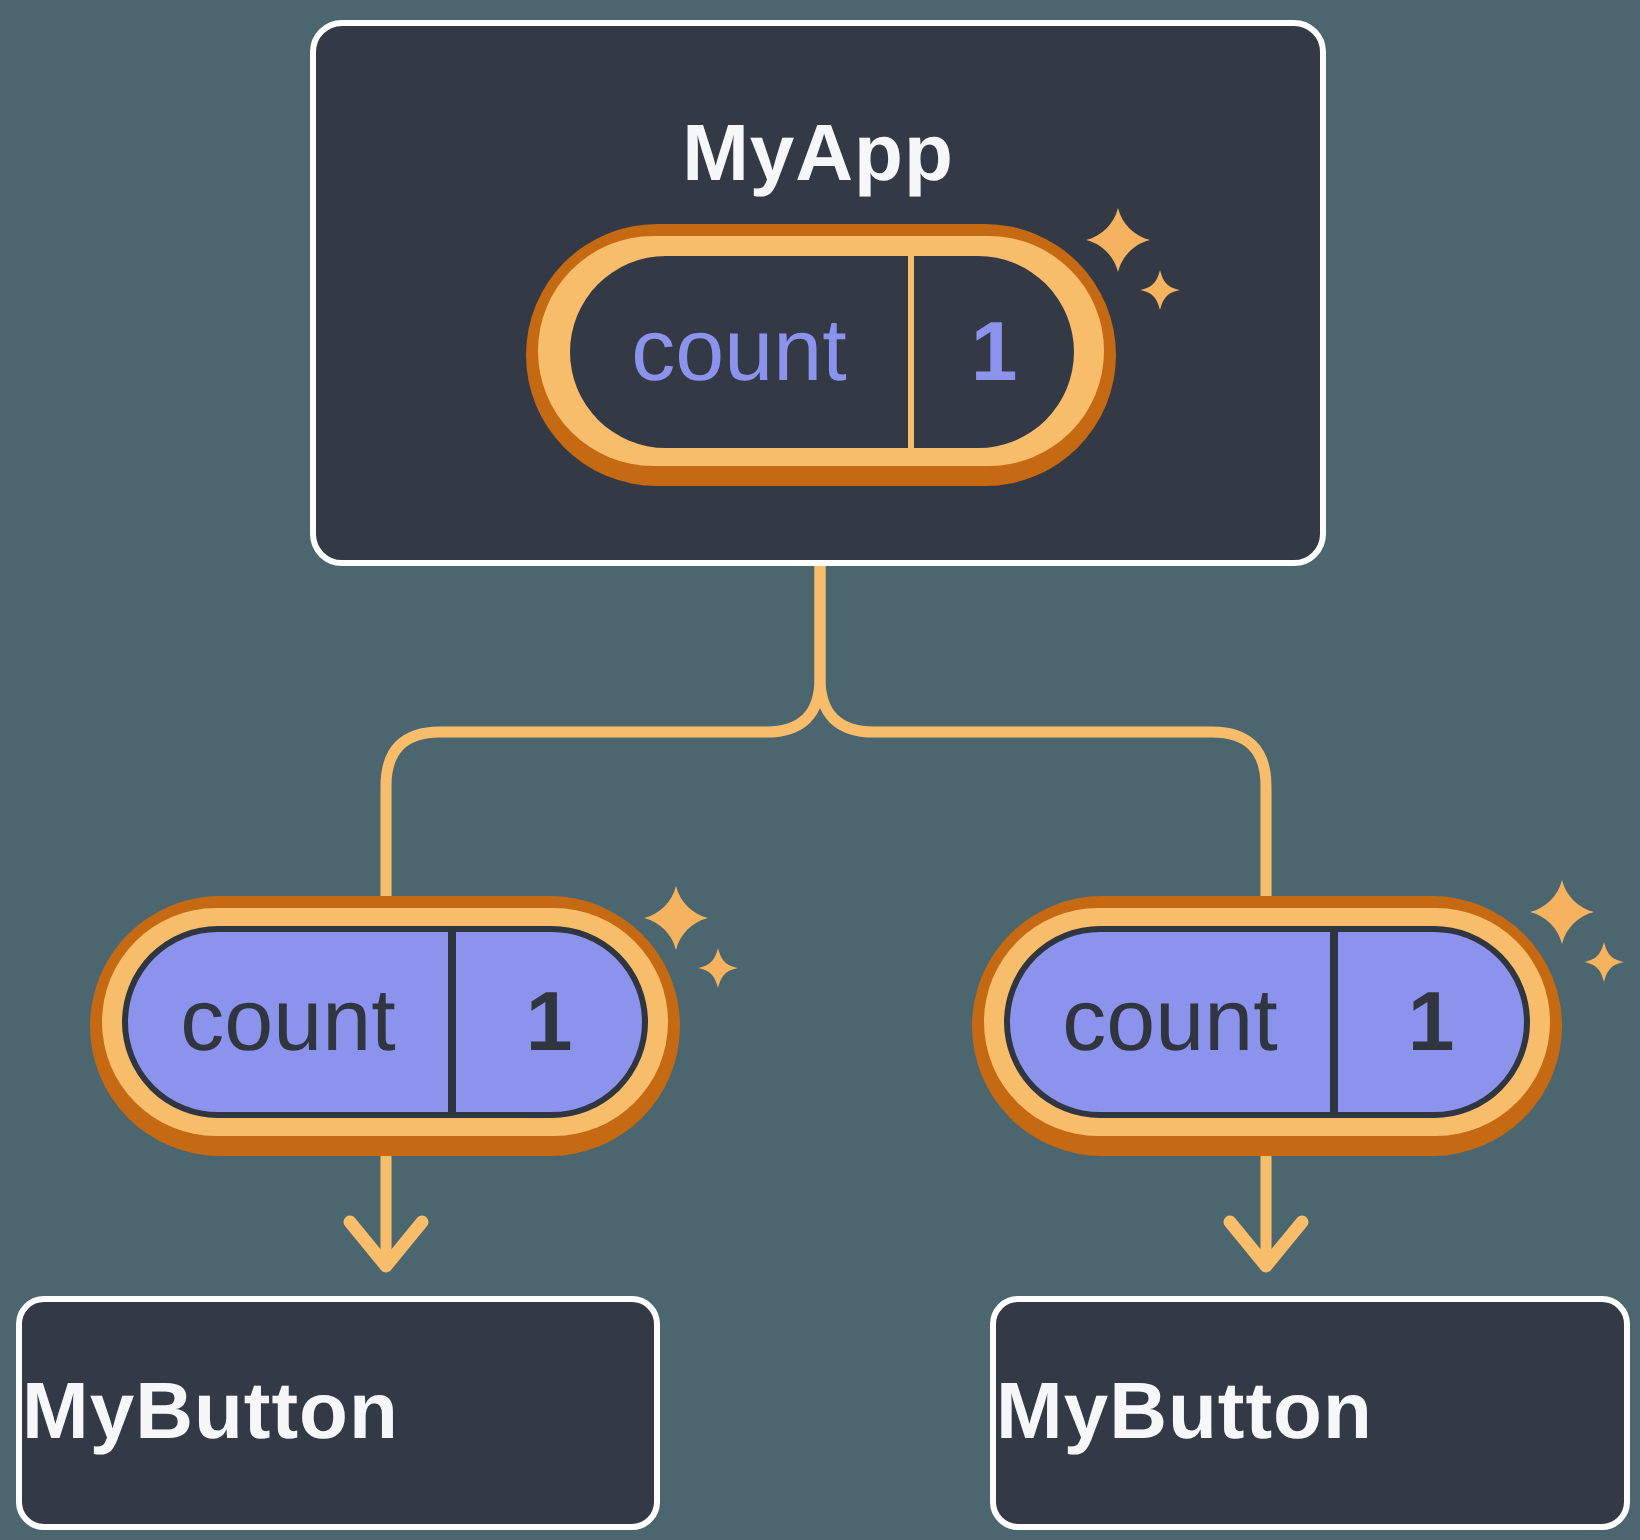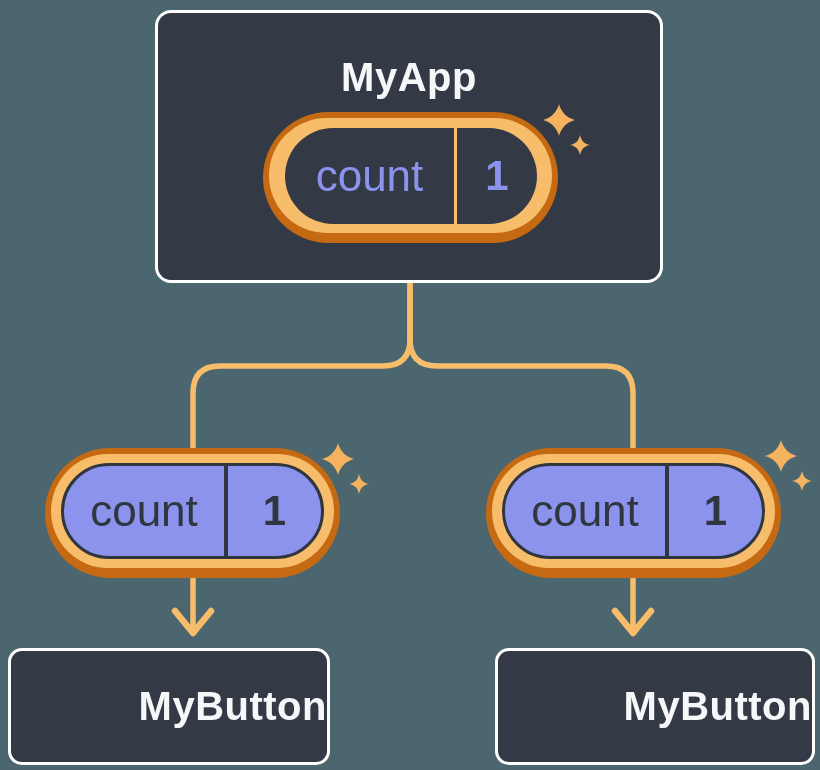--- a/index.html
+++ b/index.html
@@ -28,21 +28,21 @@
   }
   .node-root {
     left: 155px; top: 10px;
     width: 508px; height: 273px;
     border-radius: 16px;
   }
   .node-leaf {
     width: 322px; height: 117px;
     top: 648px;
     border-radius: 14px;
-    display: flex; align-items: center; justify-content: flex-end;
+    display: flex; align-items: center; justify-content: flex-start;
   }
   .node-leaf-left  { left: 8px; }
   .node-leaf-right { left: 495px; width: 320px; }
   .node-title {
     color: #F6F7F9;
     font-size: 40px;
     font-weight: 600;
     letter-spacing: 0.5px;
     text-align: center;
   }

